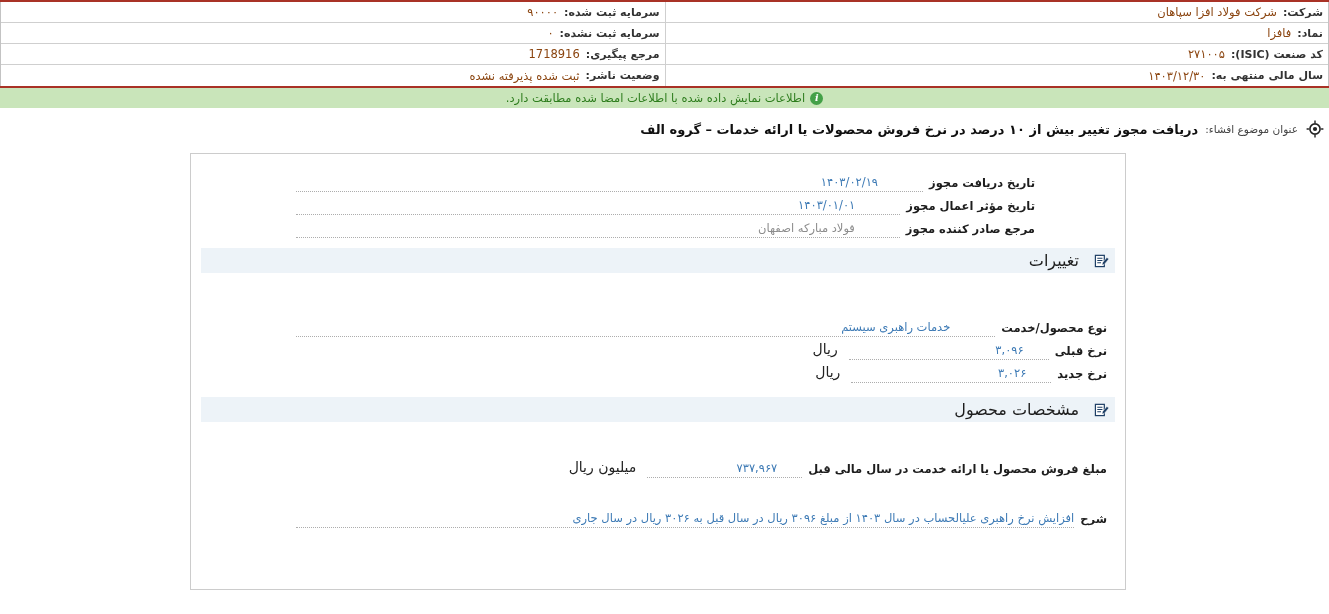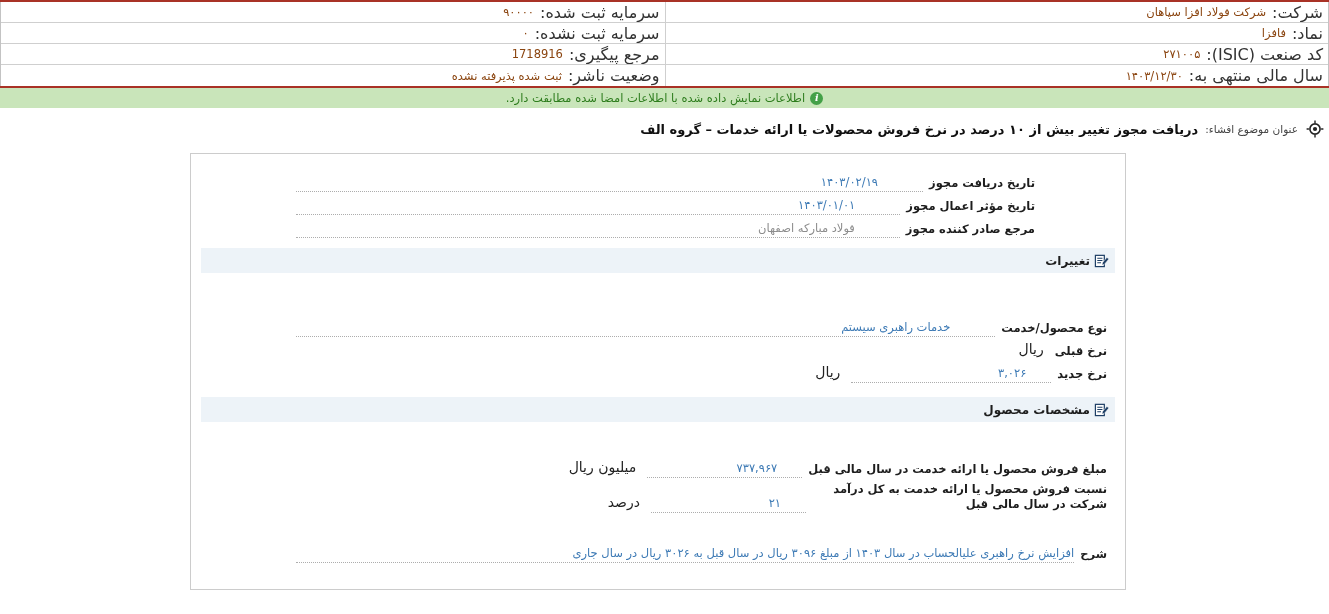--- a/index.html
+++ b/index.html
@@ -10,21 +10,21 @@
     font-family:"DejaVu Sans", sans-serif;
     font-size:12px; direction:rtl;
   }
   .red-rule { height:2px; background:#a93226; }
   
   .header-table { border-left:1px solid #c3c3c3; border-right:1px solid #c3c3c3; }
   .h-row { display:flex; height:21px; align-items:center; border-bottom:1px solid #cfcfcf; background:#fff; }
   .h-row:last-child { border-bottom:none; }
   .h-cell { width:50%; height:100%; display:flex; align-items:center; padding:0 5px; overflow:hidden; white-space:nowrap; }
   .h-cell.right { border-left:1px solid #cfcfcf; }
-  .h-label { font-weight:normal; color:#333; margin-left:6px; font-size:16px; }
+  .h-label { font-weight:bold; color:#333; margin-left:6px; font-size:11px; }
   .h-value { color:#8b4510; font-size:11.5px; }
   
   .notice { height:20px; background:#c9e5ba; display:flex; align-items:center; justify-content:center; gap:5px; color:#2e7d1e; font-size:11.5px; }
   .info-icon { width:13px; height:13px; border-radius:50%; background:#43a047; color:#fff; font-size:9.5px; font-weight:bold; font-style:italic; display:flex; align-items:center; justify-content:center; line-height:1; flex:0 0 auto; font-family:"DejaVu Serif", serif; }
   
   .subject-row { display:flex; align-items:center; gap:7px; padding:11px 4px 12px 4px; background:#fff; }
   .target-icon { flex:0 0 auto; display:flex; }
   .subject-label { font-size:10.5px; color:#444; }
   .subject-title { font-weight:bold; font-size:13px; color:#101010; }
   
@@ -35,21 +35,21 @@
   .f-field { border-bottom:1px dotted #adadad; display:flex; min-height:18px; align-items:flex-end; }
   .f-field.long { flex:1 1 auto; }
   .f-field.w200 { width:200px; }
   .f-field.w155 { width:155px; }
   .f-value { color:#3d7ab5; font-size:11.5px; padding-bottom:2px; white-space:nowrap; }
   .f-value.pad45 { margin-right:45px; }
   .f-value.pad25 { margin-right:25px; }
   .f-value.gray { color:#8c8c8c; }
   .unit { font-size:14px; color:#222; padding-bottom:3px; margin-right:5px; white-space:nowrap; }
   .grp-general { margin:0 80px 0 95px; }
-  .section-bar { height:25px; background:#edf3f8; display:flex; align-items:center; gap:4px; padding:0 6px; font-weight:bold; font-size:12px; color:#1d1d1d; margin-top:10px; }
+  .section-bar { height:25px; background:#edf3f8; display:flex; align-items:center; gap:15px; padding:0 6px; font-weight:normal; font-size:16px; color:#1d1d1d; margin-top:10px; }
   .section-bar.product { margin-top:14px; }
   .grp-changes { margin:42px 8px 0 95px; }
   .grp-product { margin:34px 8px 0 95px; }
   .row-tall { height:auto; min-height:34px; }
   .desc-row { margin:28px 8px 0 95px; display:flex; align-items:flex-end; gap:6px; height:22px; }
   .edit-icon { flex:0 0 auto; display:flex; }
 </style>
 </head>
 <body>
 
@@ -153,20 +153,23 @@
 
   <div class="grp-changes">
     <div class="field-row">
       <span class="f-label">نوع محصول/خدمت</span>
       <div class="f-field long">
         <span class="f-value pad45">خدمات راهبری سیستم</span>
       </div>
     </div>
     <div class="field-row">
       <span class="f-label">نرخ قبلی</span>
+      <div class="f-field w200">
+        <span class="f-value pad25">۳,۰۹۶</span>
+      </div>
       <span class="unit">ریال</span>
     </div>
     <div class="field-row">
       <span class="f-label">نرخ جدید</span>
       <div class="f-field w200">
         <span class="f-value pad25">۳,۰۲۶</span>
       </div>
       <span class="unit">ریال</span>
     </div>
   </div>
@@ -183,27 +186,20 @@
   </div>
 
   <div class="grp-product">
     <div class="field-row">
       <span class="f-label">مبلغ فروش محصول یا ارائه خدمت در سال مالی قبل</span>
       <div class="f-field w155">
         <span class="f-value pad25">۷۳۷,۹۶۷</span>
       </div>
       <span class="unit">میلیون ریال</span>
     </div>
-    <div class="field-row row-tall">
-      <span class="f-label wrap">نسبت فروش محصول یا ارائه خدمت به کل درآمد شرکت در سال مالی قبل</span>
-      <div class="f-field w155">
-        <span class="f-value pad25">۲۱</span>
-      </div>
-      <span class="unit">درصد</span>
-    </div>
   </div>
 
   <div class="desc-row">
     <span class="f-label">شرح</span>
     <div class="f-field long">
       <span class="f-value">افزایش نرخ راهبری علیالحساب در سال ۱۴۰۳ از مبلغ ۳۰۹۶ ریال در سال قبل به ۳۰۲۶ ریال در سال جاری</span>
     </div>
   </div>
 
 </div>

